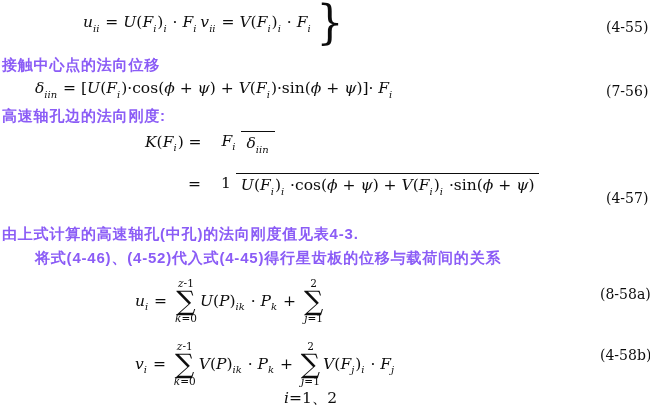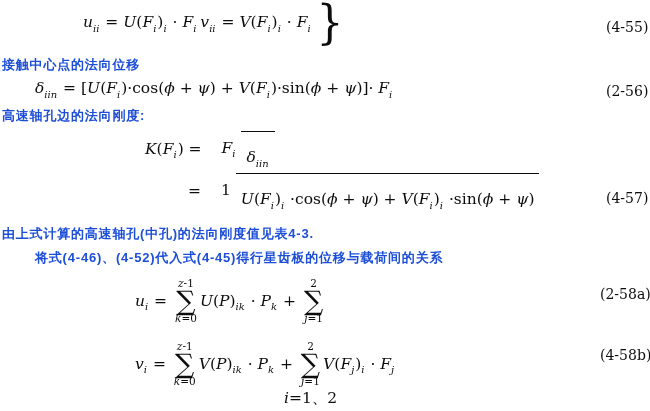--- a/index.html
+++ b/index.html
@@ -9,24 +9,24 @@
     background:#ffffff;
     color:#111111;
     font-family:"DejaVu Serif", serif;
     overflow:hidden;
   }
   
   .cn{
     position:absolute;
     font-family:"Liberation Sans", sans-serif;
     font-weight:700;
-    font-size:13px;
+    font-size:15px;
     letter-spacing:0.8px;
     white-space:pre;
-    color:#1d4ed8;
+    color:#8b5cf6;
   }
   
   .eqrow{
     position:absolute;
     display:flex;
     align-items:center;
     white-space:pre;
     font-size:15.5px;
     color:#0d0d0d;
   }
@@ -37,21 +37,21 @@
   .tk-s{font-style:italic;font-size:10px;position:relative;top:4.5px;margin-right:1px;}
   .brace{
     font-size:47px;
     line-height:0.9;
     margin-left:3px;
     font-style:normal;
     transform:scaleX(0.9);
   }
   .frac{display:inline-flex;flex-direction:row;align-items:center;margin:0 10px;}
   .frac .num{padding:0 5px 2px;}
-  .frac .den{border-top:1.5px solid #0d0d0d;padding:16px 5px 0;}
+  .frac .den{border-top:1.5px solid #0d0d0d;padding:2px 5px 0;}
   .sum{
     display:inline-flex;flex-direction:column;align-items:center;
     line-height:1;margin:0 3px;justify-content:flex-end;
   }
   .sum .lim{font-size:10.5px;line-height:1;white-space:pre;}
   .sum .sig{font-size:27px;line-height:0.85;padding:1px 0;}
   .eqnum{
     position:absolute;
     font-size:14px;
     font-family:"DejaVu Serif", serif;
@@ -71,21 +71,21 @@
     </div>
     <span class="brace">}</span>
   </div>
   <span class="eqnum" style="left:606px;top:19px;">(4-55)</span>
 
   <div class="cn" style="left:2px;top:56px;">接触中心点的法向位移</div>
 
   <div class="eqrow" style="left:35px;top:79px;">
     <span class="mrow"><span class="tk-i">δ</span><span class="tk-s">iin</span><span class="tk-r"> = [</span><span class="tk-i">U</span><span class="tk-r">(</span><span class="tk-i">F</span><span class="tk-s">i</span><span class="tk-r">)·cos(</span><span class="tk-i">ϕ</span><span class="tk-r"> + </span><span class="tk-i">ψ</span><span class="tk-r">) + </span><span class="tk-i">V</span><span class="tk-r">(</span><span class="tk-i">F</span><span class="tk-s">i</span><span class="tk-r">)·sin(</span><span class="tk-i">ϕ</span><span class="tk-r"> + </span><span class="tk-i">ψ</span><span class="tk-r">)]· </span><span class="tk-i">F</span><span class="tk-s">i</span></span>
   </div>
-  <span class="eqnum" style="left:606px;top:83px;">(2-56)</span>
+  <span class="eqnum" style="left:606px;top:83px;">(7-56)</span>
 
   <div class="cn" style="left:2px;top:107px;">高速轴孔边的法向刚度:</div>
 
   <div class="eqrow" style="left:145px;top:131px;justify-content:flex-end;">
     <span class="mrow"><span class="tk-i">K</span><span class="tk-r">(</span><span class="tk-i">F</span><span class="tk-s">i</span><span class="tk-r">) = </span></span>
     <span class="frac">
       <span class="num mrow"><span class="tk-i">F</span><span class="tk-s">i</span></span>
       <span class="den mrow"><span class="tk-i">δ</span><span class="tk-s">iin</span></span>
     </span>
   </div>
@@ -110,21 +110,21 @@
       <span class="sig">∑</span>
       <span class="lim mrow"><span class="tk-i">k</span><span class="tk-r">=0</span></span>
     </span>
     <span class="mrow"><span class="tk-i">U</span><span class="tk-r">(</span><span class="tk-i">P</span><span class="tk-r">)</span><span class="tk-s">ik</span><span class="tk-r"> · </span><span class="tk-i">P</span><span class="tk-s">k</span><span class="tk-r"> + </span></span>
     <span class="sum">
       <span class="lim mrow"><span class="tk-r">2</span></span>
       <span class="sig">∑</span>
       <span class="lim mrow"><span class="tk-i">j</span><span class="tk-r">=1</span></span>
     </span>
   </div>
-  <span class="eqnum" style="left:600px;top:286px;">(2-58a)</span>
+  <span class="eqnum" style="left:600px;top:286px;">(8-58a)</span>
 
   <div class="eqrow" style="left:135px;top:341px;">
     <span class="mrow"><span class="tk-i">v</span><span class="tk-s">i</span><span class="tk-r"> = </span></span>
     <span class="sum">
       <span class="lim mrow"><span class="tk-i">z</span><span class="tk-r">-1</span></span>
       <span class="sig">∑</span>
       <span class="lim mrow"><span class="tk-i">k</span><span class="tk-r">=0</span></span>
     </span>
     <span class="mrow"><span class="tk-i">V</span><span class="tk-r">(</span><span class="tk-i">P</span><span class="tk-r">)</span><span class="tk-s">ik</span><span class="tk-r"> · </span><span class="tk-i">P</span><span class="tk-s">k</span><span class="tk-r"> + </span></span>
     <span class="sum">

